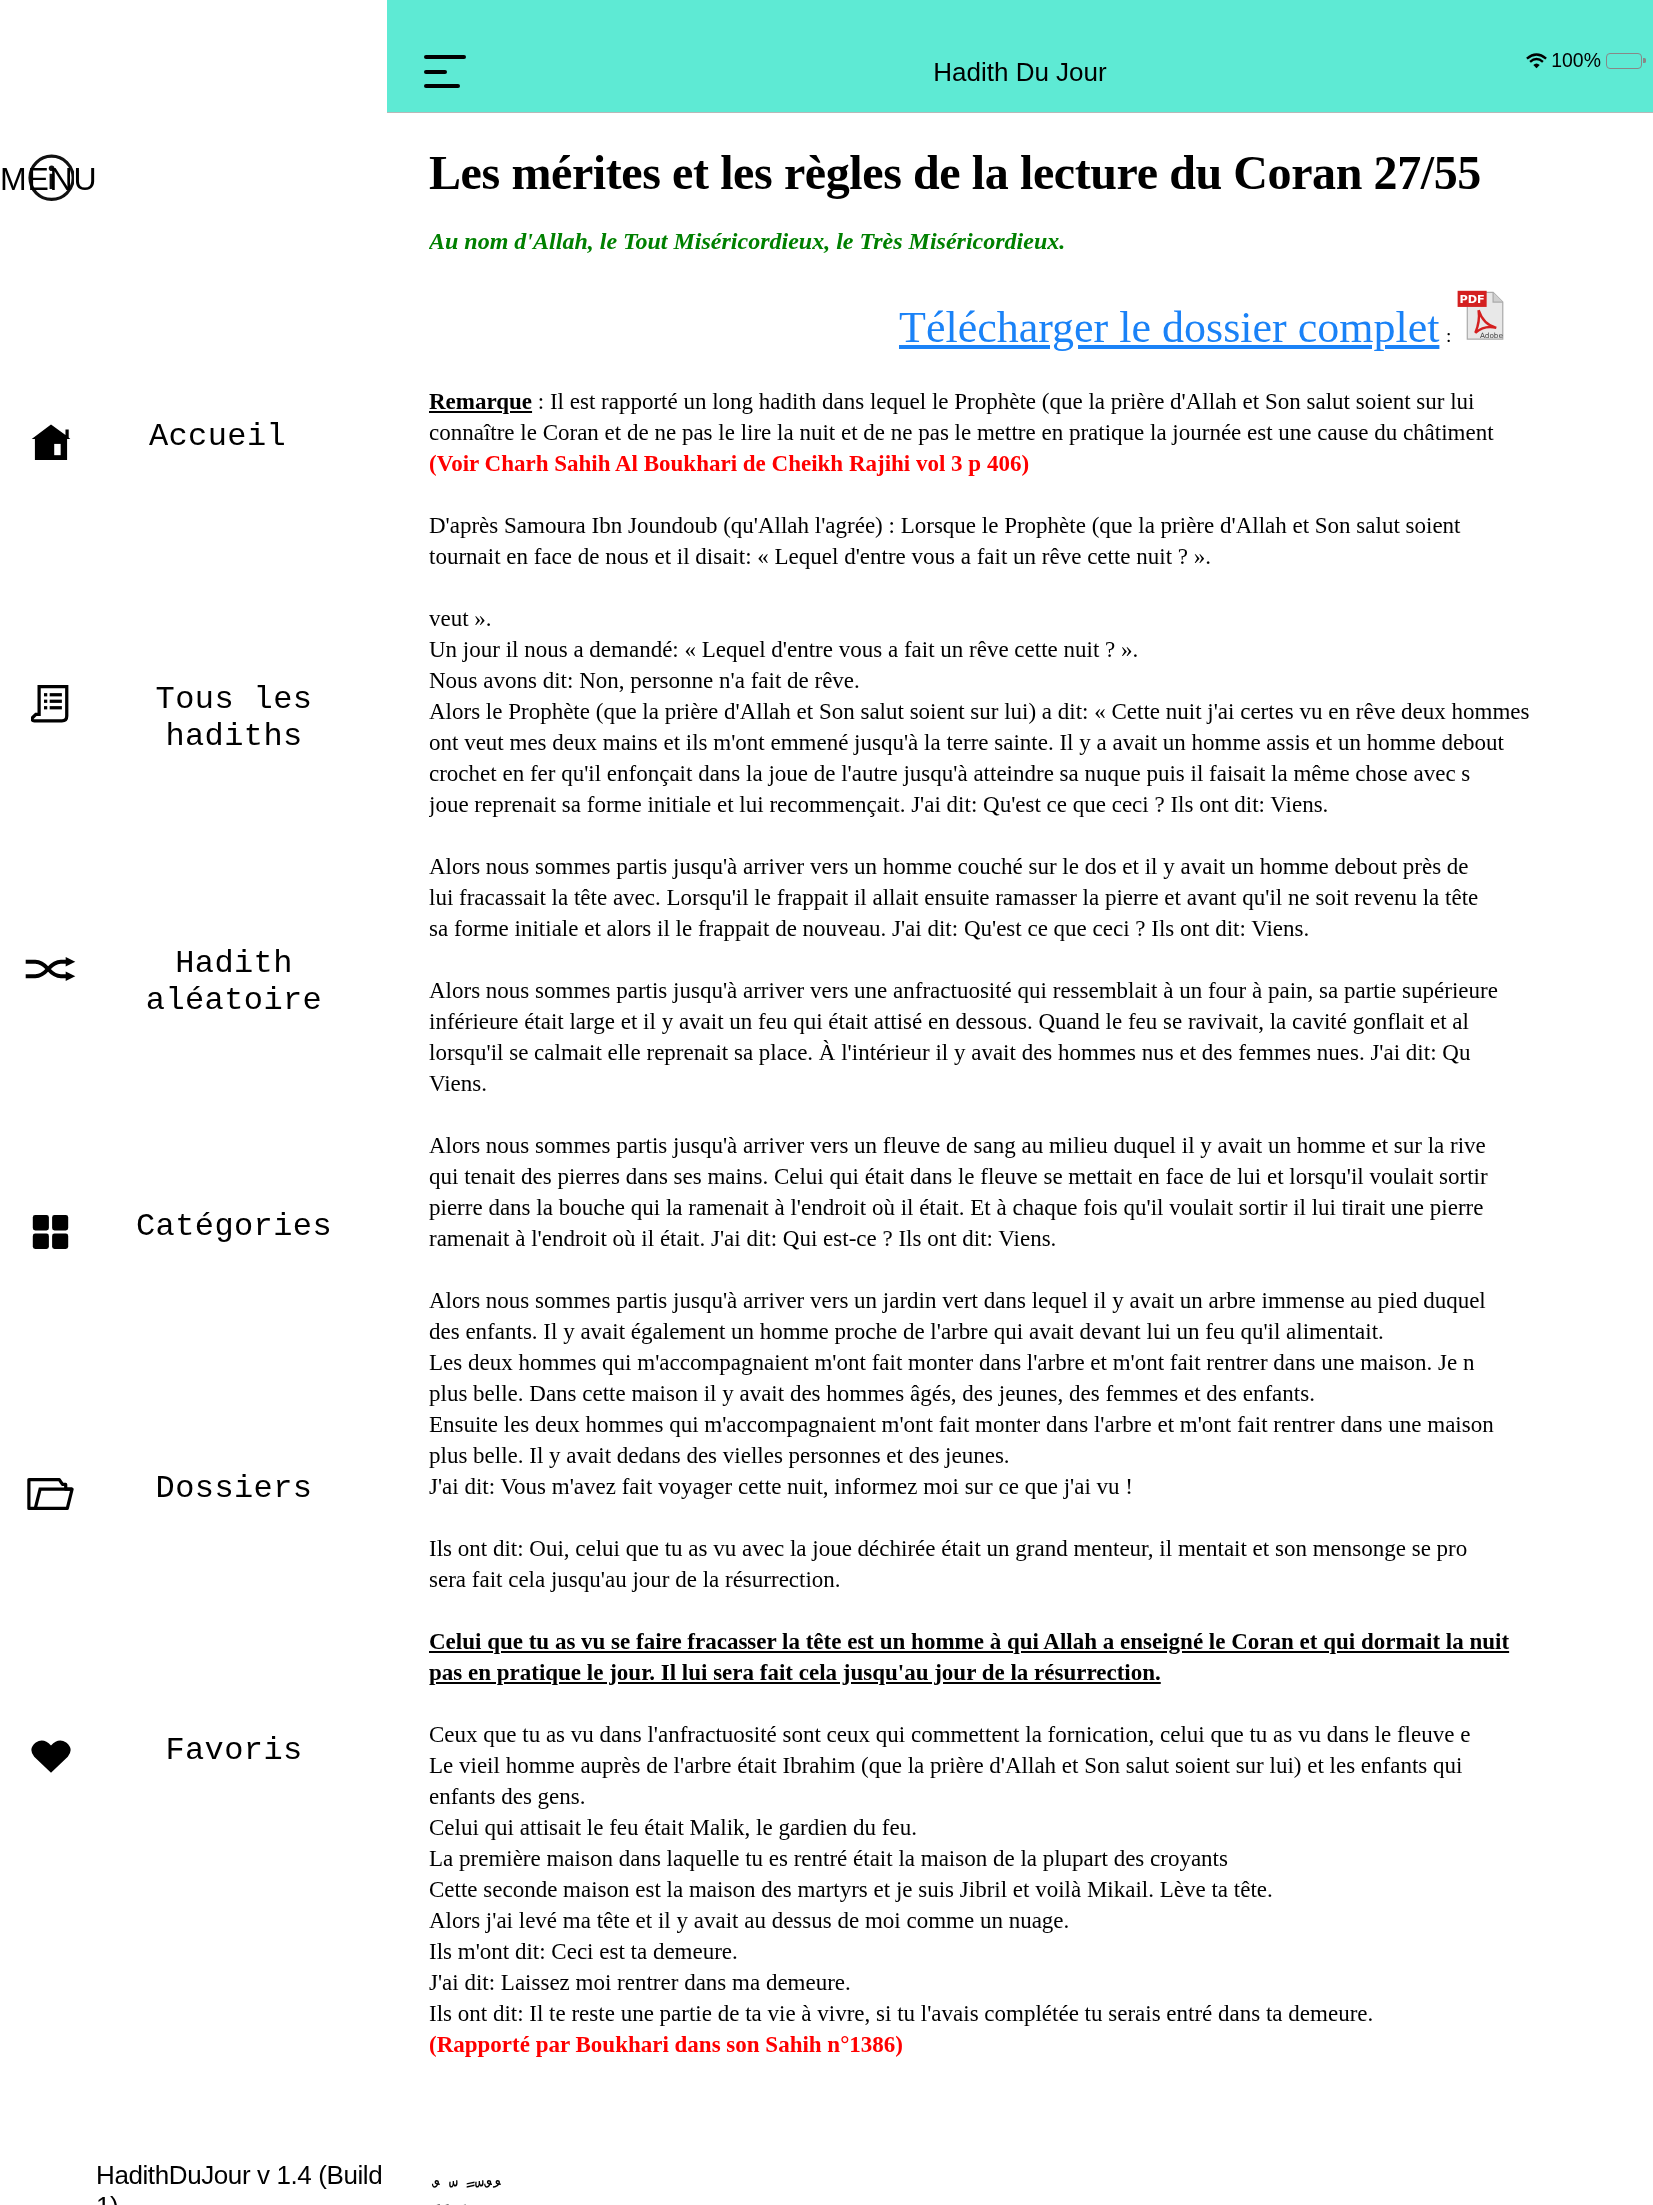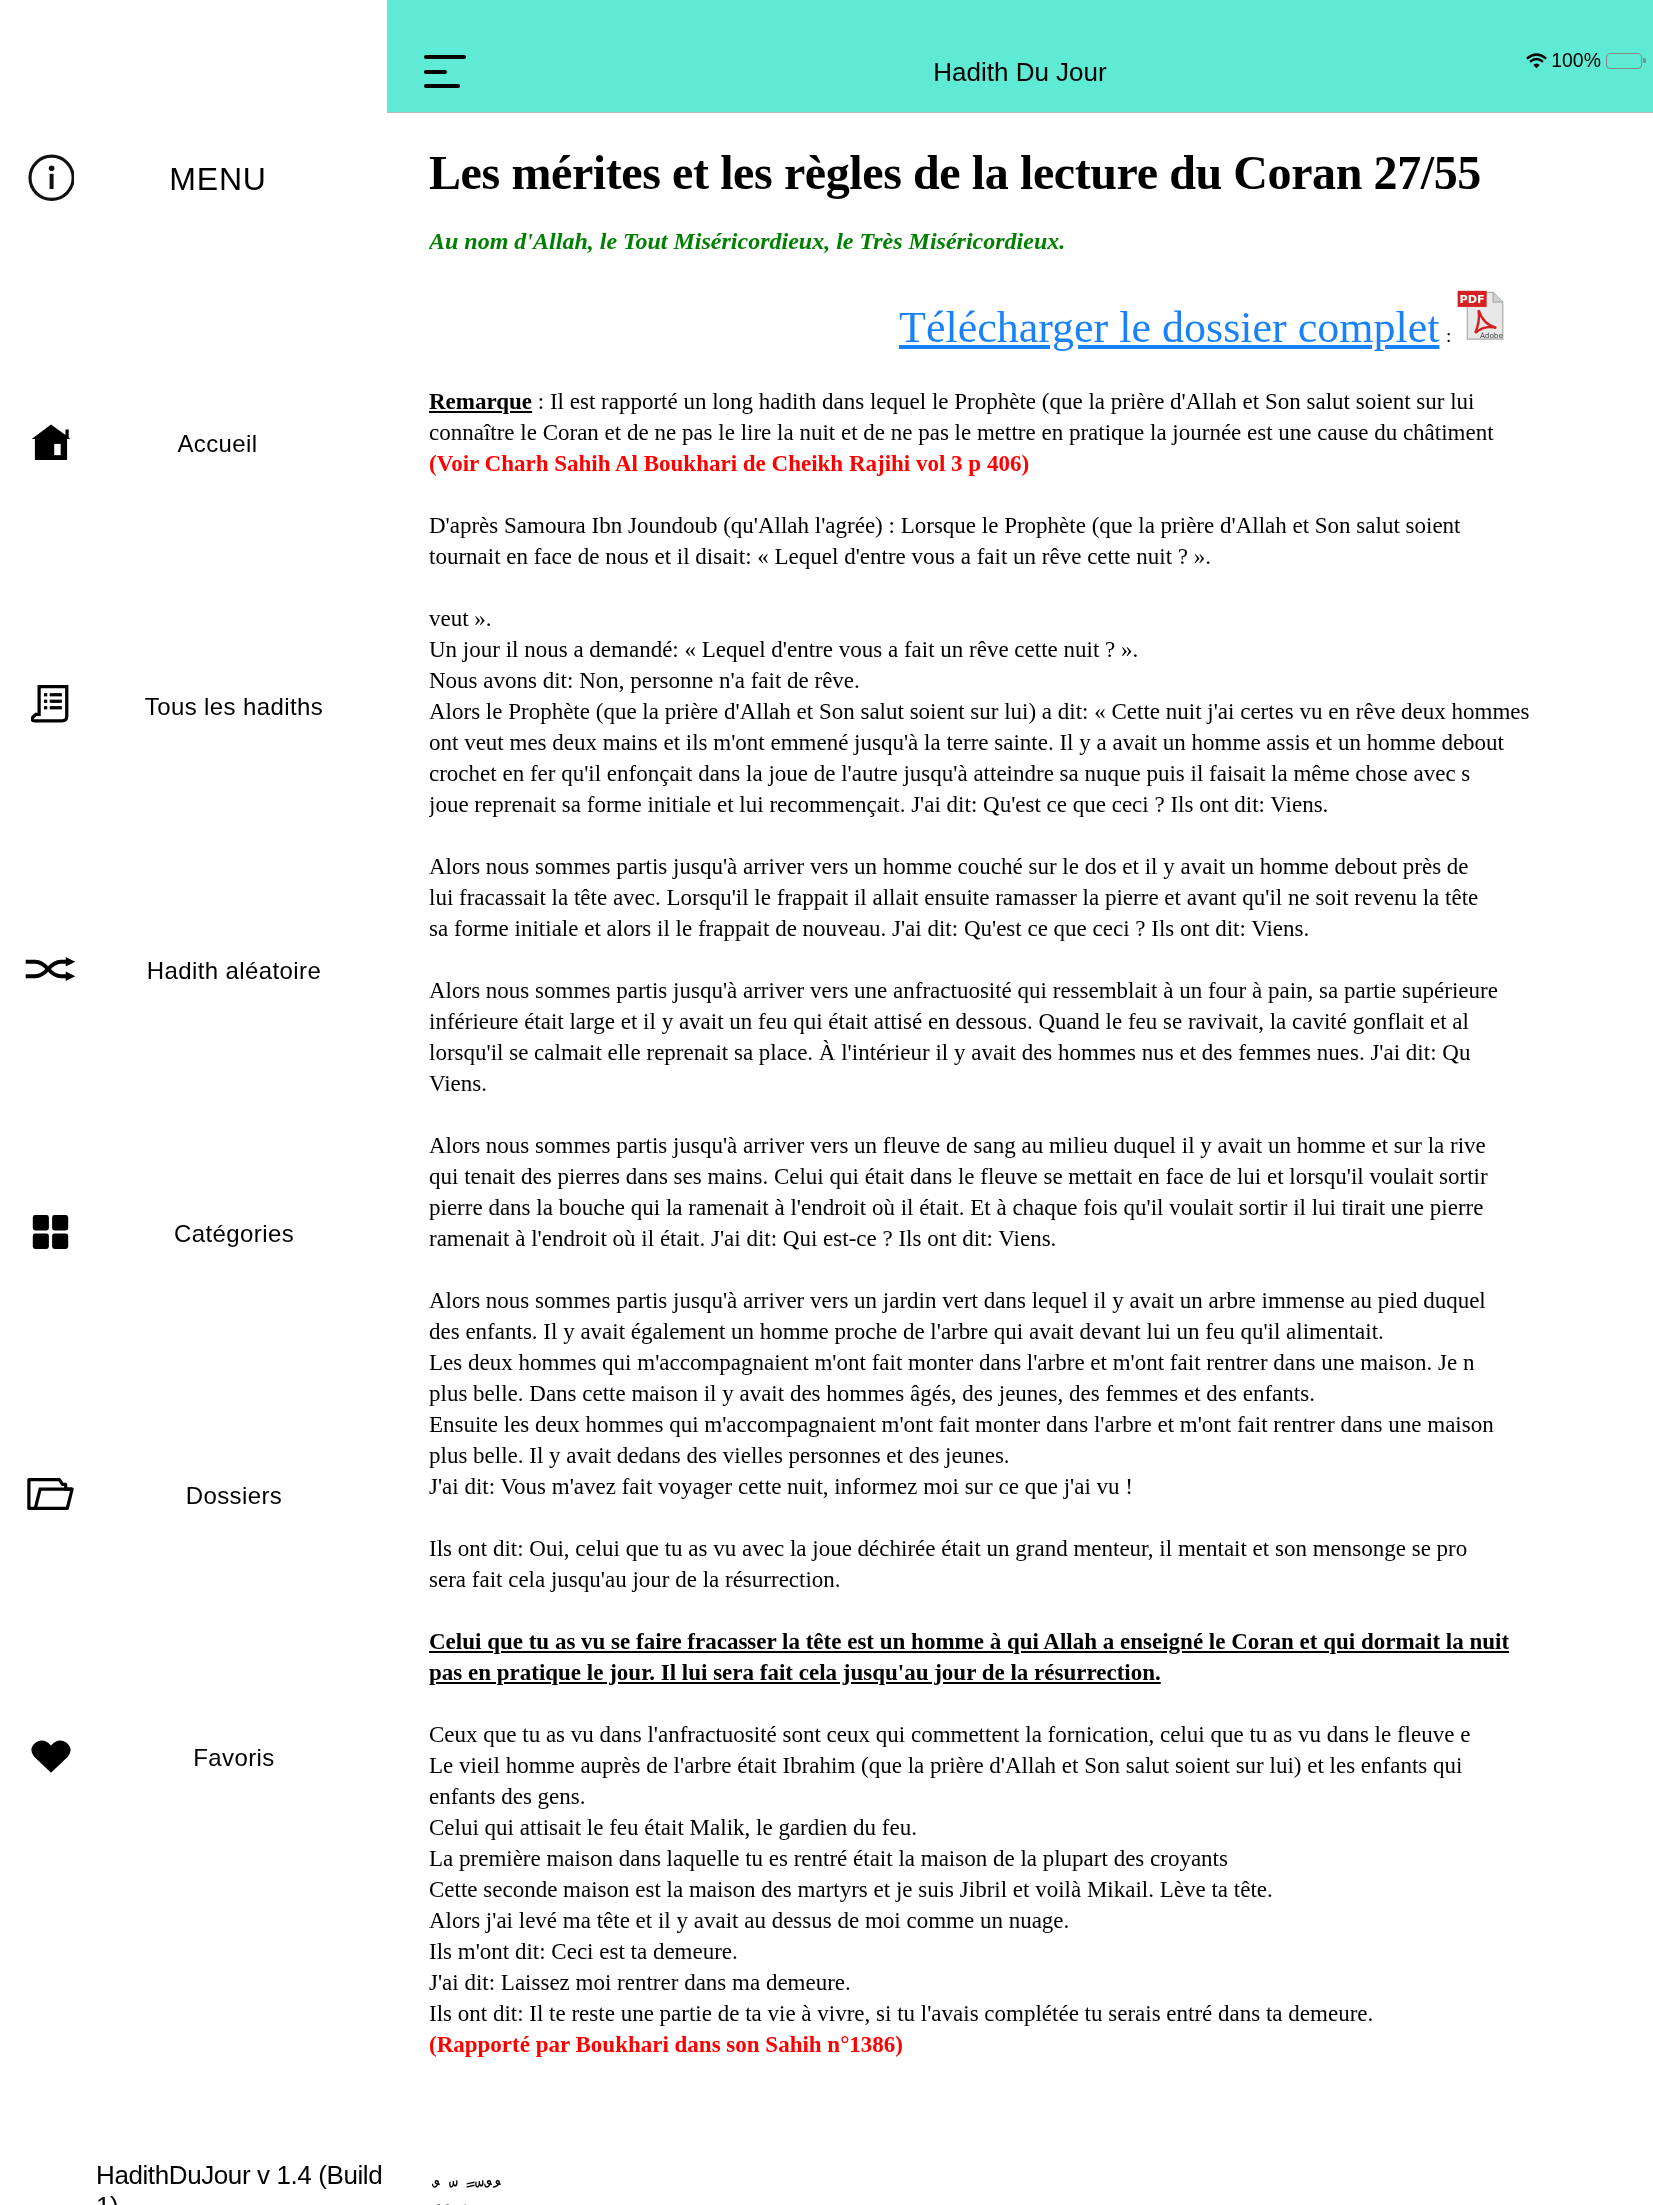--- a/index.html
+++ b/index.html
@@ -11,24 +11,24 @@
   .status-time { position:absolute; left:11.3px; top:3.2px; font-size:19.4px; letter-spacing:-0.4px; }
   .status-right { position:absolute; right:11.3px; top:3.2px; font-size:19.4px; display:flex; align-items:center; gap:4.8px;margin-top:46px; }
   .battery { width:36px; height:16px; border:1.6px solid #888; border-radius:4px; position:relative; box-sizing:border-box; padding:1.6px; }
   .battery .fill { width:100%; height:100%; background:#000; border-radius:1.6px; }
   .battery:after { content:""; position:absolute; right:-4.8px; top:4px; width:2.4px; height:5.7px; background:#888; border-radius:0 1.6px 1.6px 0; }
 
   
   .sidebar { position:absolute; left:0; top:0; width:387px; height:2205px; background:#fff; }
   .menu-head { position:absolute; left:0; top:153px; width:387px; height:48px; }
   .menu-head .icon { position:absolute; left:26px; top:0; width:48px; height:48px; }
-  .menu-head .label { position:absolute; left:0; width:436px; text-align:center; top:8px; font-size:32px; letter-spacing:0.8px; }
+  .menu-head .label { position:absolute; left:0; width:436px; text-align:left; top:8px; font-size:32px; letter-spacing:0.8px; }
   .nav-item { position:absolute; left:0; width:387px; height:57px; cursor:pointer; }
   .nav-item .icon { position:absolute; left:24px; top:6.5px; width:53px; height:44px; display:flex; align-items:center; justify-content:center; }
-  .nav-item .label { position:absolute; left:81px; right:0; top:17px; text-align:center; font-size:24px; letter-spacing:0.4px; }
+  .nav-item .label { position:absolute; left:81px; right:0; top:5px; text-align:center; font-size:32px; letter-spacing:0.4px;font-family:Liberation Mono, monospace; }
   .version { position:absolute; left:96px; top:2160px; font-size:26px; letter-spacing:-0.4px; }
 
   
   .navbar { position:absolute; left:387px; top:0; width:1266px; height:112px; background:#5eead4; border-bottom:1.6px solid #b8b8b8; }
   .hamburger { position:absolute; left:34px; top:55px; width:48px; height:36px; cursor:pointer; }
   .hamburger span { position:absolute; left:3.2px; height:4px; background:#000; border-radius:2.4px; }
   .nav-title { position:absolute; left:0; right:0; top:57px; text-align:center; font-size:26px; }
 
   
   .content { position:absolute; left:429px; top:114px; width:1243px; height:2091px; overflow:hidden;

